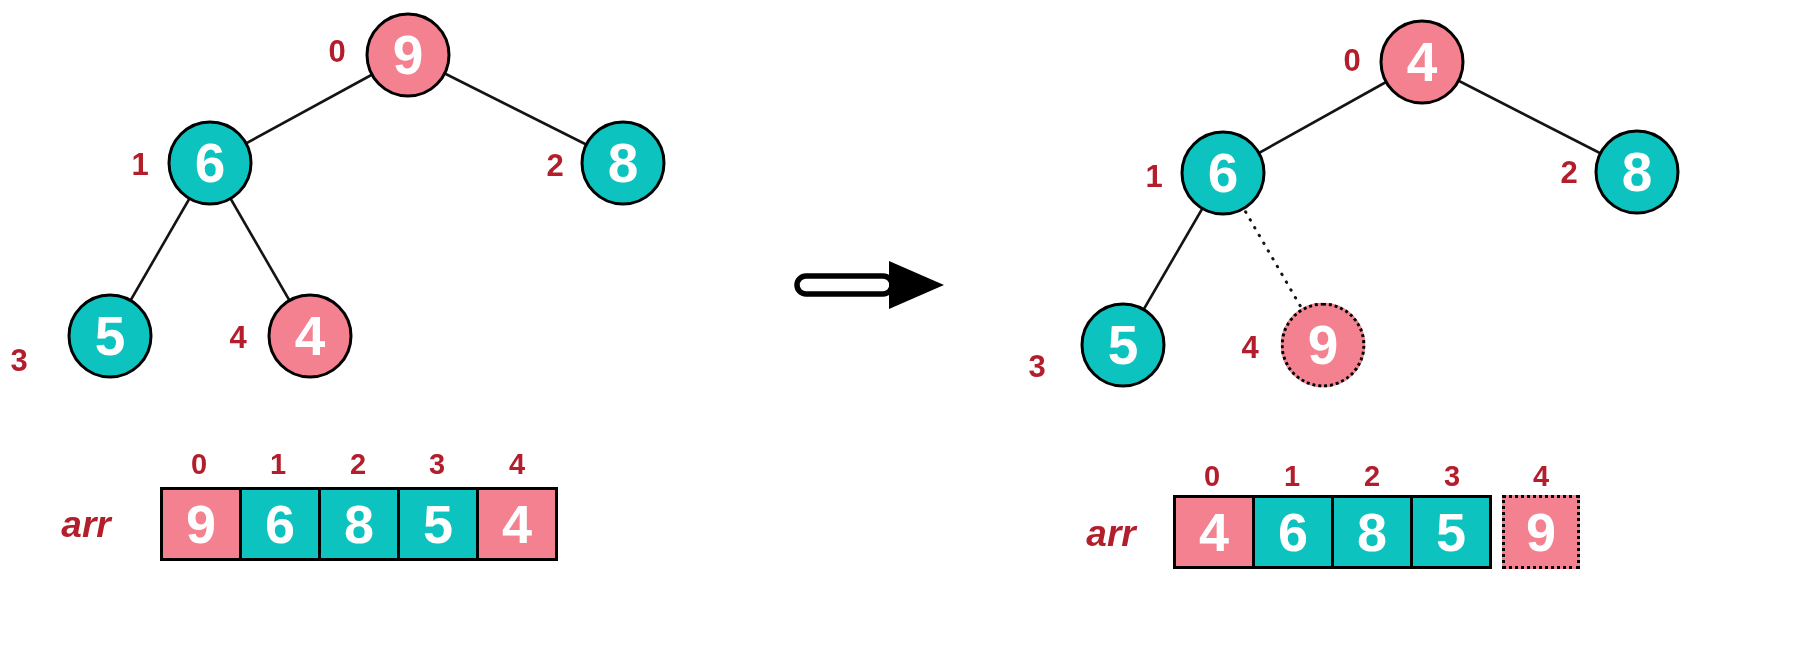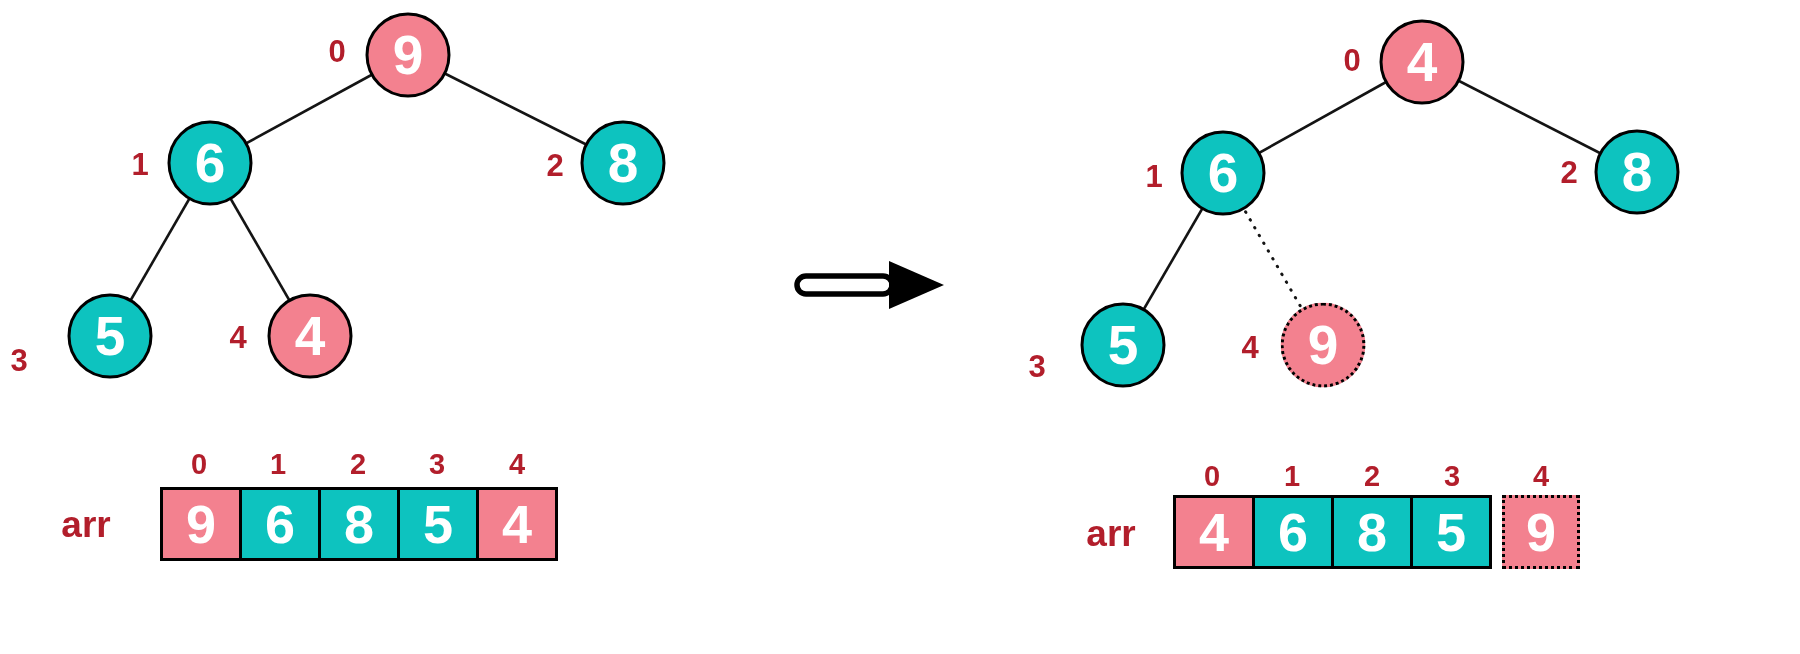--- a/index.html
+++ b/index.html
@@ -26,21 +26,21 @@
   .tnode.dotted { border-style:dotted; }
   .nval { color:var(--node_text,#fff); font-size:55px; line-height:1; }
 
   .idx {
     position:absolute; transform:translate(-50%,-50%);
     color:var(--label,#B21E2B); font-size:31px; line-height:1;
   }
   .aidx { font-size:29px; }
   .arr-label {
     position:absolute; transform:translate(-50%,-50%);
-    color:var(--label,#B21E2B); font-size:37px; line-height:1;
+    color:var(--label,#B21E2B); font-size:37px; line-height:1;font-style:italic;
   }
 
   .cells { position:absolute; display:flex; }
   .cell {
     width:82px; height:74px; box-sizing:border-box;
     border:3px solid #000;
     display:flex; align-items:center; justify-content:center;
   }
   .cell + .cell { margin-left:-3px; }
   .cell.pink { background:var(--pink,#F3818F); }

